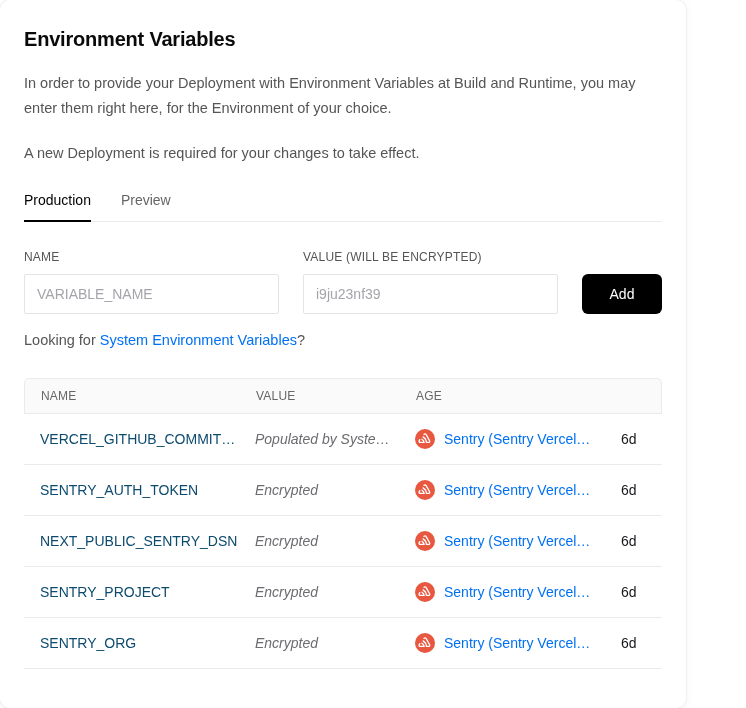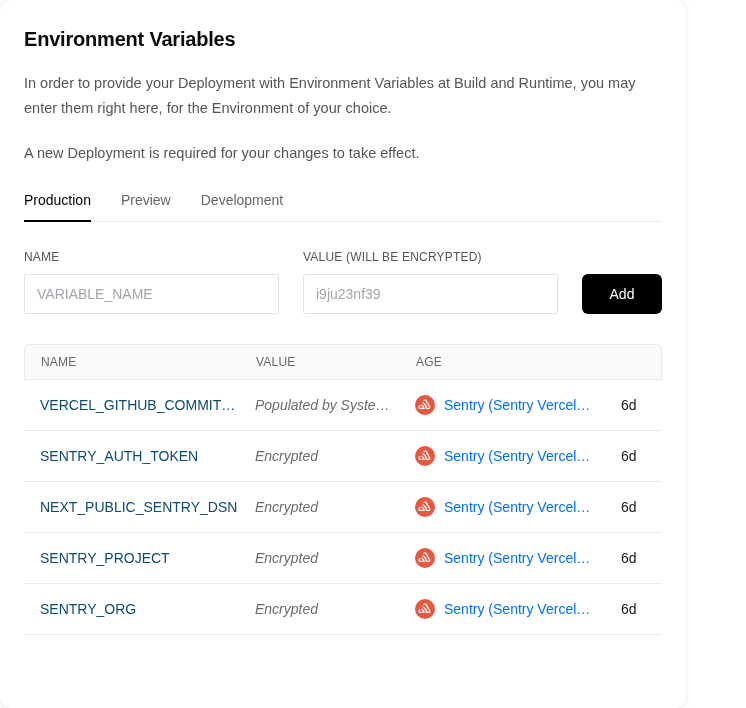--- a/index.html
+++ b/index.html
@@ -129,35 +129,35 @@
 <div class="card">
 
   <h1 class="page-title">Environment Variables</h1>
 
   <p class="desc">In order to provide your Deployment with Environment Variables at Build and Runtime, you may enter them right here, for the Environment of your choice.</p>
   <p class="desc second">A new Deployment is required for your changes to take effect.</p>
 
   <div class="tabs">
     <div class="tab active">Production</div>
     <div class="tab">Preview</div>
-    <div class="tab">Development</div>
   </div>
 
   <div class="env-form">
     <div class="field">
       <label>NAME</label>
       <input type="text" placeholder="VARIABLE_NAME" style="">
     </div>
     <div class="field">
       <label>VALUE (WILL BE ENCRYPTED)</label>
       <input type="text" placeholder="i9ju23nf39" style="">
     </div>
     <button class="add-btn">Add</button>
   </div>
 
+  <p class="lookingfor"><span>Looking for </span><a>System Environment Variables</a><span>?</span></p>
 
   <div class="env-table">
     <div class="thead">
       <span class="cell">NAME</span>
       <span class="cell">VALUE</span>
       <span class="cell">AGE</span>
       <span></span>
     </div>
 
     <div class="trow">

